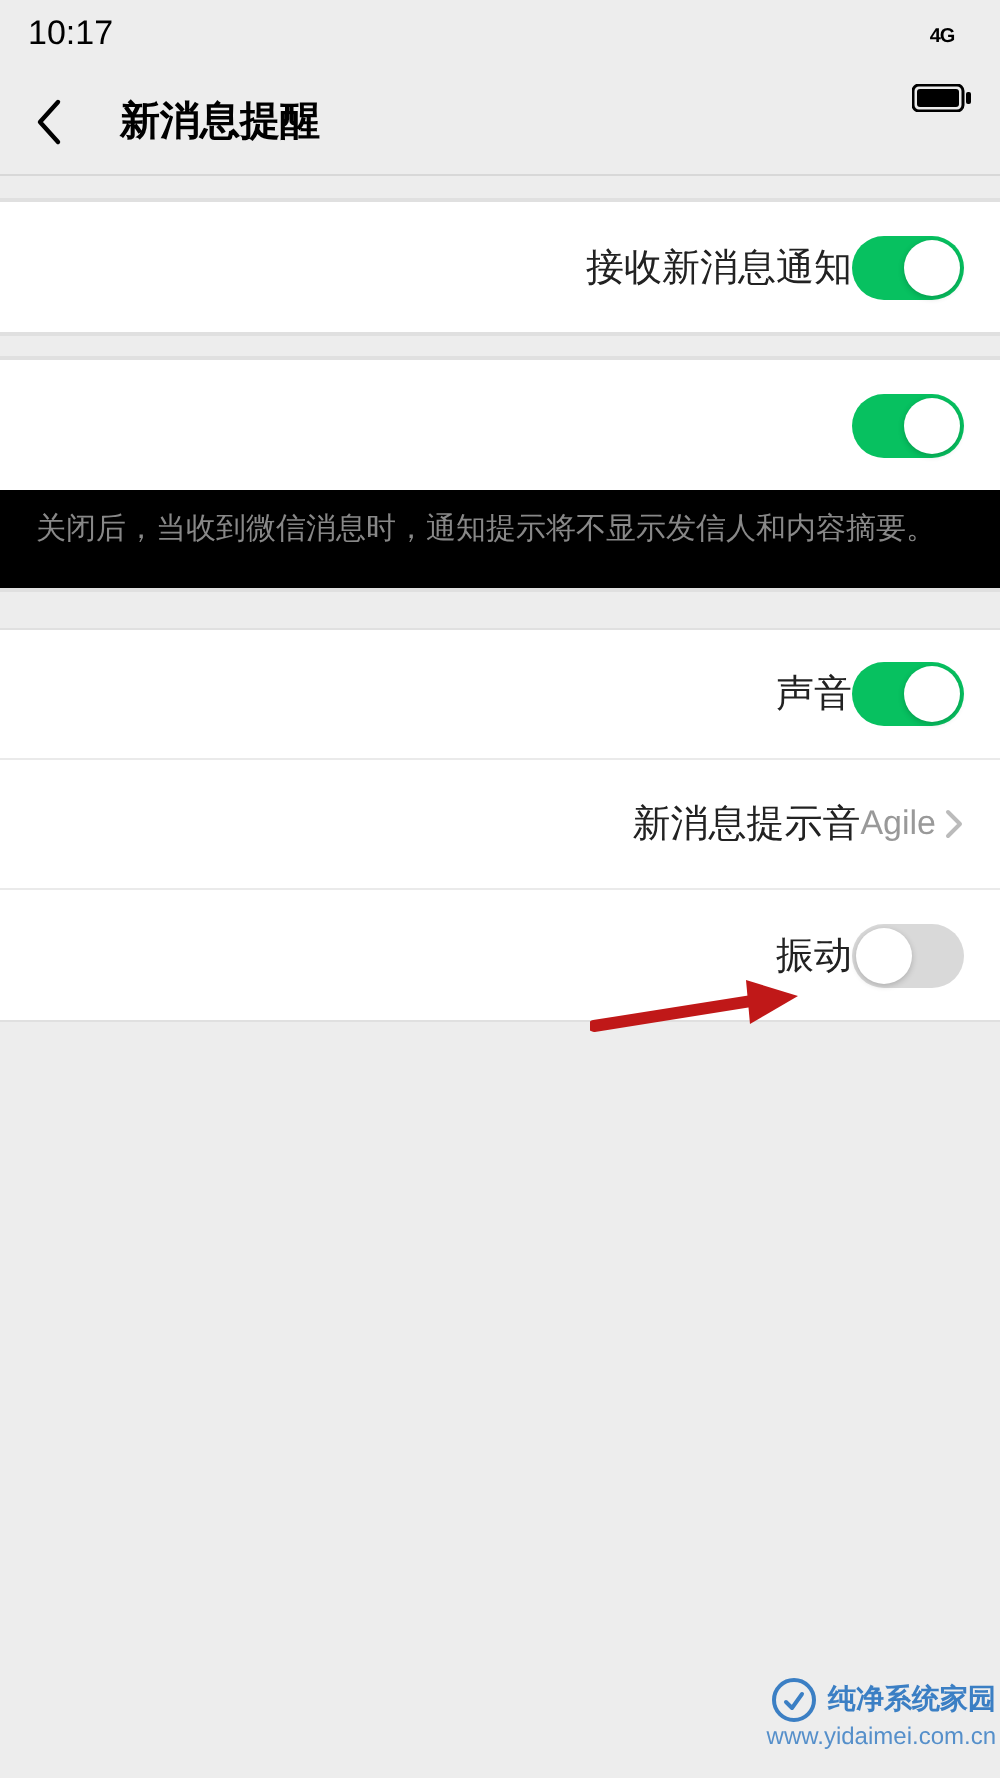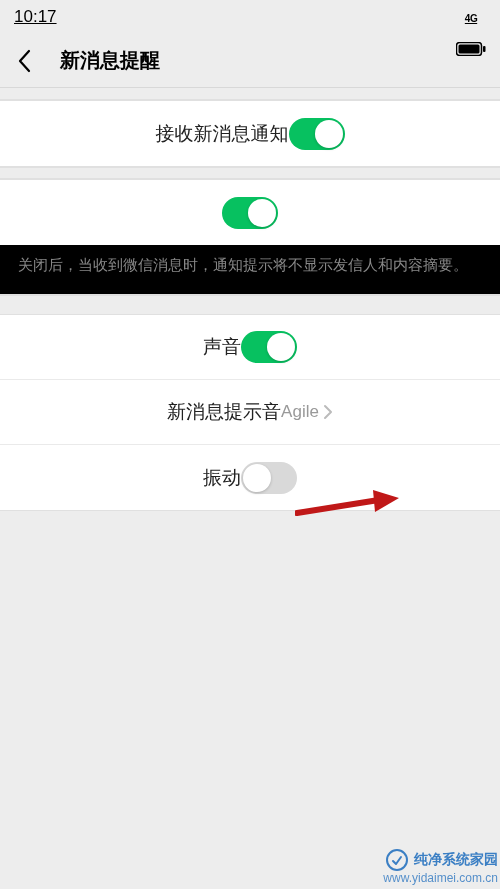--- a/index.html
+++ b/index.html
@@ -12,40 +12,39 @@
       overflow: hidden;
     }
     .status-bar {
       height: 34px;
       display: flex;
       justify-content: space-between;
       align-items: center;
       padding: 0 14px;
       font-size: 17px;
       font-weight: 500;
-      text-decoration: underline;
     }
     .status-right { display: flex; align-items: center; gap: 18px; flex-direction: column; }
     .header {
       height: 54px;
       display: flex;
       align-items: center;
       padding: 0 8px;
       border-bottom: 1px solid #d8d8d8;
     }
     .back { width: 32px; height: 32px; display: flex; align-items: center; justify-content: center; }
     .title { font-size: 20px; font-weight: 600; margin-left: 20px; }
     .gap { height: 12px; background: #ededed; border-top: 1px solid #e0e0e0; border-bottom: 1px solid #e0e0e0; }
     .gap-first { border-top: none; }
     .row {
       background: #fff;
       min-height: 65px;
       display: flex;
       align-items: center;
-      justify-content: center;
+      justify-content: flex-end;
       padding: 0 18px;
       border-bottom: 1px solid #eaeaea;
     }
     .row:last-child { border-bottom: none; }
     .row-label { font-size: 19px; color: #222; }
     .row-value { font-size: 17px; color: #999; display: flex; align-items: center; gap: 4px; }
     .toggle {
       width: 56px; height: 32px; border-radius: 16px; position: relative; cursor: pointer;
     }
     .toggle.on { background: #07c160; }
@@ -67,21 +66,21 @@
     .group { background: #fff; border-top: 1px solid #e0e0e0; border-bottom: 1px solid #e0e0e0; }
     .arrow {
       position: absolute;
       left: 295px;
       top: 486px;
       pointer-events: none;
     }
     .watermark {
       position: absolute;
       right: 2px;
-      bottom: 4px;
+      bottom: 14px;
       text-align: left;
     }
     .wm-top {
       display: flex; align-items: center; gap: 6px; justify-content: flex-end;
       font-size: 14px; font-weight: 600; color: #3b7fc4;
     }
     .wm-bottom { font-size: 12px; color: #3b7fc4; opacity: 0.85; }
   </style>
 </head>
 <body>

